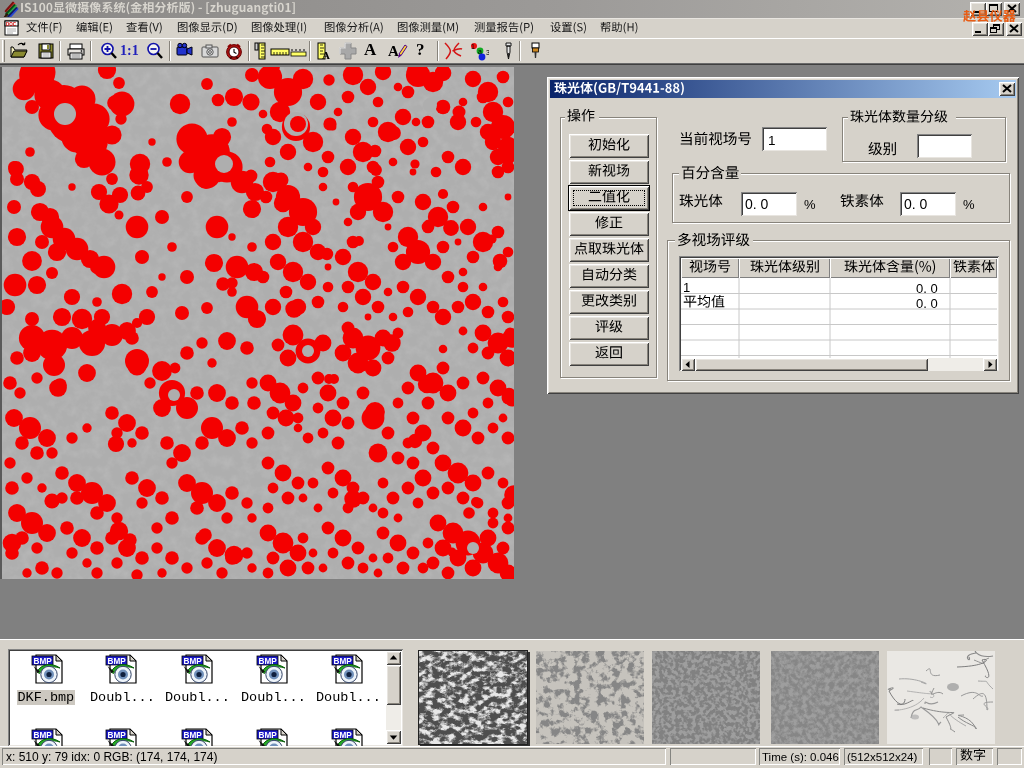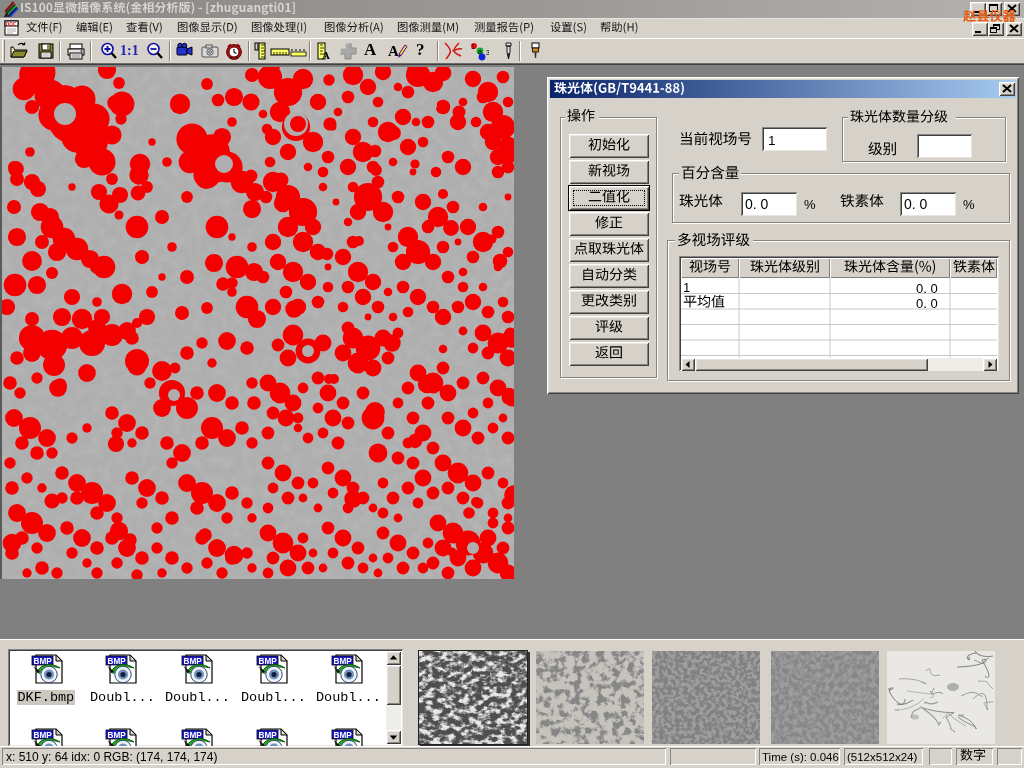--- a/index.html
+++ b/index.html
@@ -1005,21 +1005,21 @@
     <path d="M34 31 C48 37 32 26 12 28" stroke="#a5a5a5" stroke-width="1" fill="none"></path>
     <path d="M39 20 C48 12 37 28 53 24" stroke="#999" stroke-width="1" fill="none"></path>
     <path d="M18 48 C18 55 11 57 2 40 C15 33 -6 40 4 38" stroke="#7e7e7e" stroke-width="1" fill="none"></path>
     <path d="M96 45 C92 47 91 36 74 45" stroke="#999" stroke-width="1" fill="none"></path>
     <ellipse cx="66" cy="36" rx="6" ry="4" fill="#a0a0a0" opacity="0.8"></ellipse>
     <ellipse cx="28" cy="66" rx="4" ry="2.5" fill="#adadad" opacity="0.7"></ellipse>
 </svg>
 <div class="abs" style="left:418px;top:650px;width:110px;height:95px;border:1px solid #222;box-shadow:2px 2px 0 #333"></div>
 <div class="abs chrome" style="left:0;top:746px;width:1024px;height:22px;box-shadow:inset 0 1px 0 #fff"></div>
 <div class="abs seg" style="left:2px;top:748px;width:664px;height:17px"></div>
-<div class="abs" style="left:6px;top:750px;font-size:12px;color:#000">x: 510 y: 64 idx: 0 RGB: (174, 174, 174)</div>
+<div class="abs" style="left:6px;top:750px;font-size:12px;color:#000">x: 510 y: 79 idx: 0 RGB: (174, 174, 174)</div>
 <div class="abs seg" style="left:670px;top:748px;width:86px;height:17px"></div>
 <div class="abs seg" style="left:759px;top:748px;width:81px;height:17px"></div>
 <div class="abs" style="left:762px;top:751px;font-size:11.5px;color:#000">Time (s): 0.046</div>
 <div class="abs seg" style="left:844px;top:748px;width:79px;height:17px"></div>
 <div class="abs" style="left:847px;top:751px;font-size:11.5px;color:#000">(512x512x24)</div>
 <div class="abs seg" style="left:929px;top:748px;width:23px;height:17px"></div>
 <div class="abs seg" style="left:956px;top:748px;width:37px;height:17px"></div>
 <div class="abs seg" style="left:997px;top:748px;width:25px;height:17px"></div>
 <svg style="position:absolute;left:960px;top:749px;" width="26" height="15" viewBox="0 -10.7 26 15">
     <path fill="#000" d="M5.8 -10.7C5.5 -10.2 5.1 -9.4 4.8 -8.9L5.4 -8.6C5.8 -9.1 6.2 -9.7 6.6 -10.3ZM1.1 -10.3C1.5 -9.8 1.8 -9.0 1.9 -8.6L2.7 -8.9C2.6 -9.4 2.2 -10.1 1.9 -10.6ZM5.3 -3.4C5.0 -2.7 4.6 -2.1 4.1 -1.6C3.6 -1.9 3.1 -2.1 2.6 -2.3C2.8 -2.7 3.0 -3.0 3.2 -3.4ZM1.4 -2.0C2.1 -1.7 2.8 -1.4 3.4 -1.1C2.6 -0.5 1.6 -0.1 0.5 0.2C0.7 0.4 0.9 0.7 1.0 0.9C2.2 0.6 3.3 0.1 4.2 -0.7C4.7 -0.4 5.1 -0.1 5.4 0.1L6.0 -0.6C5.7 -0.8 5.3 -1.0 4.9 -1.2C5.6 -2.0 6.1 -2.9 6.4 -4.0L5.9 -4.2L5.7 -4.2H3.6L3.9 -4.9L3.0 -5.0C2.9 -4.8 2.8 -4.5 2.7 -4.2H0.9V-3.4H2.3C2.0 -2.9 1.7 -2.4 1.4 -2.0ZM3.3 -10.9V-8.5H0.7V-7.7H3.0C2.4 -6.9 1.4 -6.0 0.5 -5.7C0.7 -5.5 0.9 -5.1 1.0 -4.9C1.8 -5.3 2.7 -6.1 3.3 -6.8V-5.3H4.3V-7.0C4.9 -6.6 5.7 -6.0 6.0 -5.7L6.5 -6.4C6.2 -6.6 5.1 -7.3 4.4 -7.7H6.9V-8.5H4.3V-10.9ZM8.2 -10.8C7.9 -8.5 7.3 -6.3 6.3 -5.0C6.5 -4.8 6.8 -4.5 7.0 -4.4C7.3 -4.9 7.6 -5.4 7.9 -6.1C8.2 -4.8 8.5 -3.6 9.0 -2.6C8.3 -1.4 7.3 -0.4 5.9 0.3C6.0 0.5 6.3 0.9 6.4 1.1C7.7 0.4 8.7 -0.5 9.5 -1.7C10.2 -0.6 11.0 0.3 12.0 0.9C12.1 0.7 12.4 0.3 12.6 0.2C11.5 -0.4 10.7 -1.4 10.0 -2.6C10.7 -3.9 11.2 -5.5 11.4 -7.5H12.3V-8.4H8.6C8.8 -9.1 9.0 -9.9 9.1 -10.7ZM10.5 -7.5C10.3 -6.0 10.0 -4.7 9.5 -3.6C9.0 -4.8 8.7 -6.1 8.4 -7.5Z M19.0 -4.7V-3.9H13.9V-3.0H19.0V-0.2C19.0 0.0 18.9 0.1 18.7 0.1C18.4 0.1 17.6 0.1 16.7 0.1C16.9 0.3 17.1 0.8 17.1 1.0C18.3 1.0 18.9 1.0 19.4 0.9C19.9 0.7 20.0 0.4 20.0 -0.2V-3.0H25.1V-3.9H20.0V-4.4C21.2 -5.0 22.3 -5.9 23.1 -6.7L22.5 -7.2L22.2 -7.2H16.0V-6.2H21.3C20.6 -5.7 19.7 -5.1 19.0 -4.7ZM18.5 -10.7C18.8 -10.4 19.0 -9.9 19.2 -9.6H14.0V-6.9H15.0V-8.6H24.0V-6.9H25.0V-9.6H20.3C20.1 -10.0 19.8 -10.6 19.5 -11.0Z"></path>

